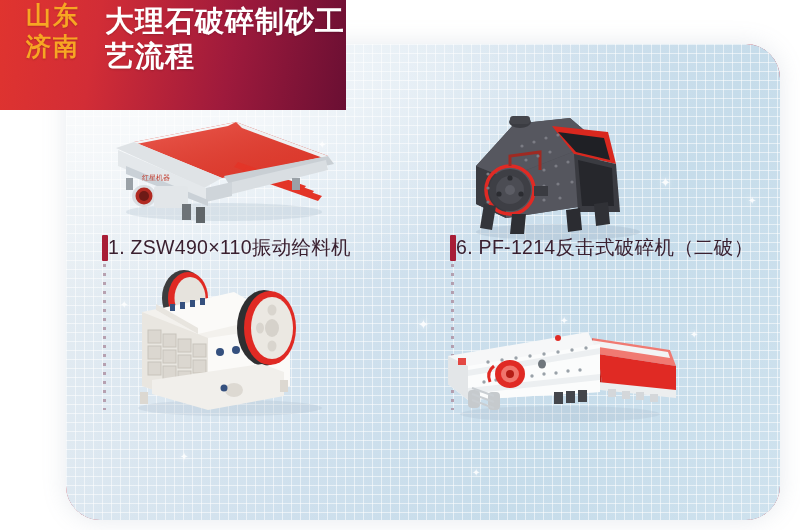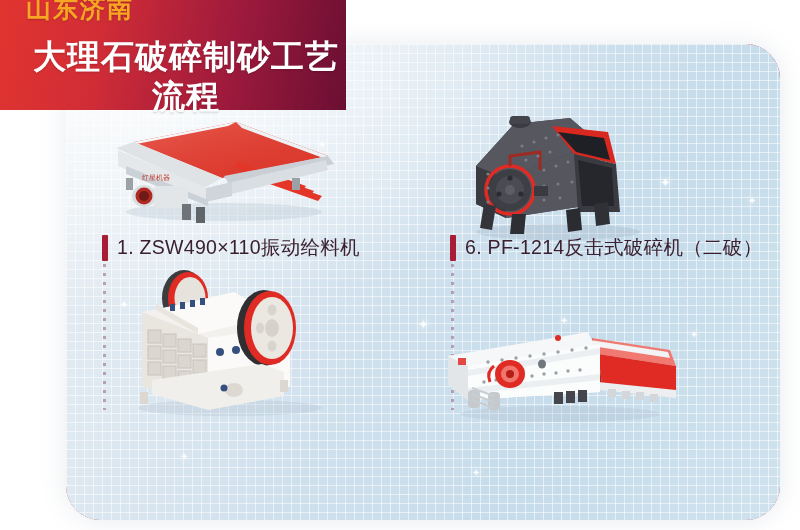--- a/index.html
+++ b/index.html
@@ -32,36 +32,35 @@
     clip-path:polygon(0 0,100% 0,100% 100%,0 100%);
   }
 
   
   .spark{position:absolute;pointer-events:none;color:#ffffff;font-size:13px;line-height:1;opacity:.9;text-shadow:0 0 6px #fff;}
 
   
   .banner{
     position:absolute;left:0;top:0;width:346px;height:110px;
     background:linear-gradient(100deg,#e0342f 0%,#d22d36 28%,#9e1a3c 66%,#6a0f33 100%);
-    display:flex;flex-direction:column;justify-content:center;
+    display:flex;justify-content:center;
     padding-left:26px;box-sizing:border-box;
   }
   .banner-line1{
     color:#f7a623;font-size:25px;font-weight:bold;letter-spacing:2px;line-height:1.22;
     text-shadow:0 1px 2px rgba(0,0,0,.18);
   }
   .banner-line2{
-    color:#ffffff;font-size:33px;font-weight:bold;letter-spacing:1px;line-height:1.22;margin-top:13px;
+    color:#ffffff;font-size:29px;font-weight:bold;letter-spacing:1px;line-height:1.22;margin-top:4px;
     text-shadow:0 1px 2px rgba(0,0,0,.18);
-    text-align:center;
   }
 
   
   .item{position:absolute;}
-  .item-label{display:flex;align-items:flex-end;gap:9px;}
+  .item-label{display:flex;align-items:flex-end;}
   .label-bar{width:6px;height:26px;background:#a81d36;border-radius:1px;flex:none;}
   .label-text{
     color:#3a2030;font-size:19.5px;letter-spacing:.3px;white-space:nowrap;
     font-family:"Liberation Sans","DejaVu Sans",sans-serif;
   }
   .dotline{
     position:absolute;width:3px;
     background-image:linear-gradient(to bottom,#a8889a 0 3px, rgba(0,0,0,0) 3px 9px);
     background-size:3px 9px;opacity:.75;
   }

